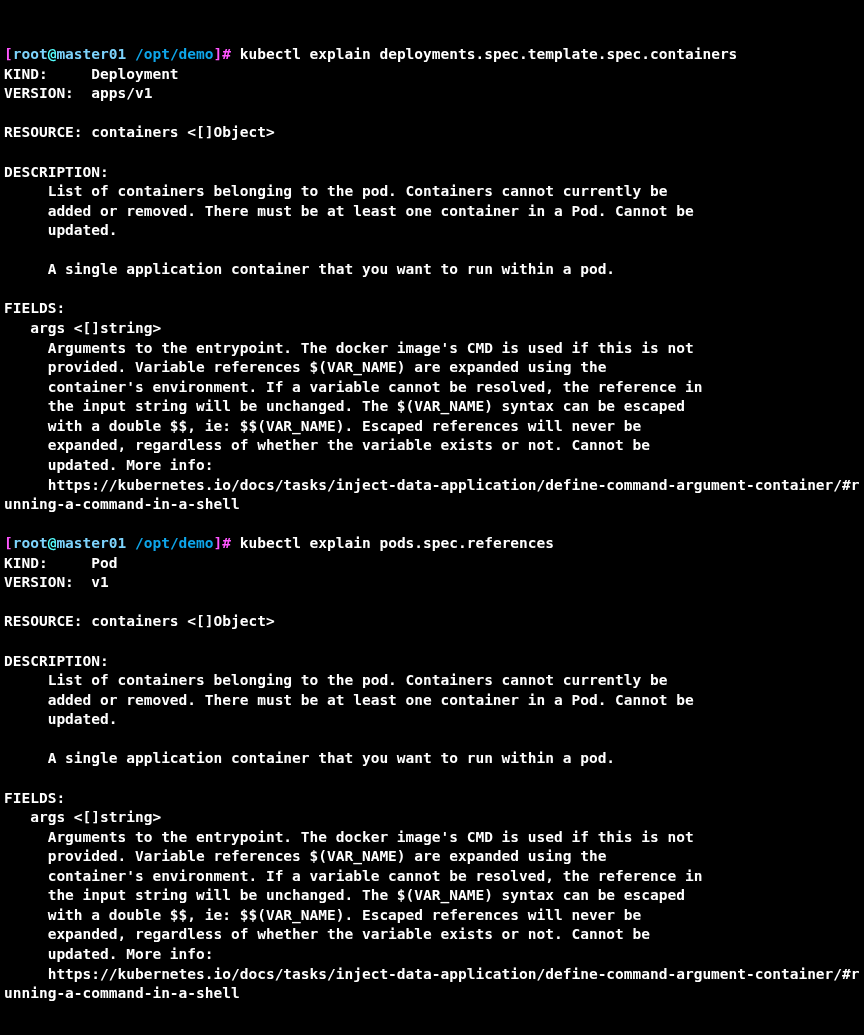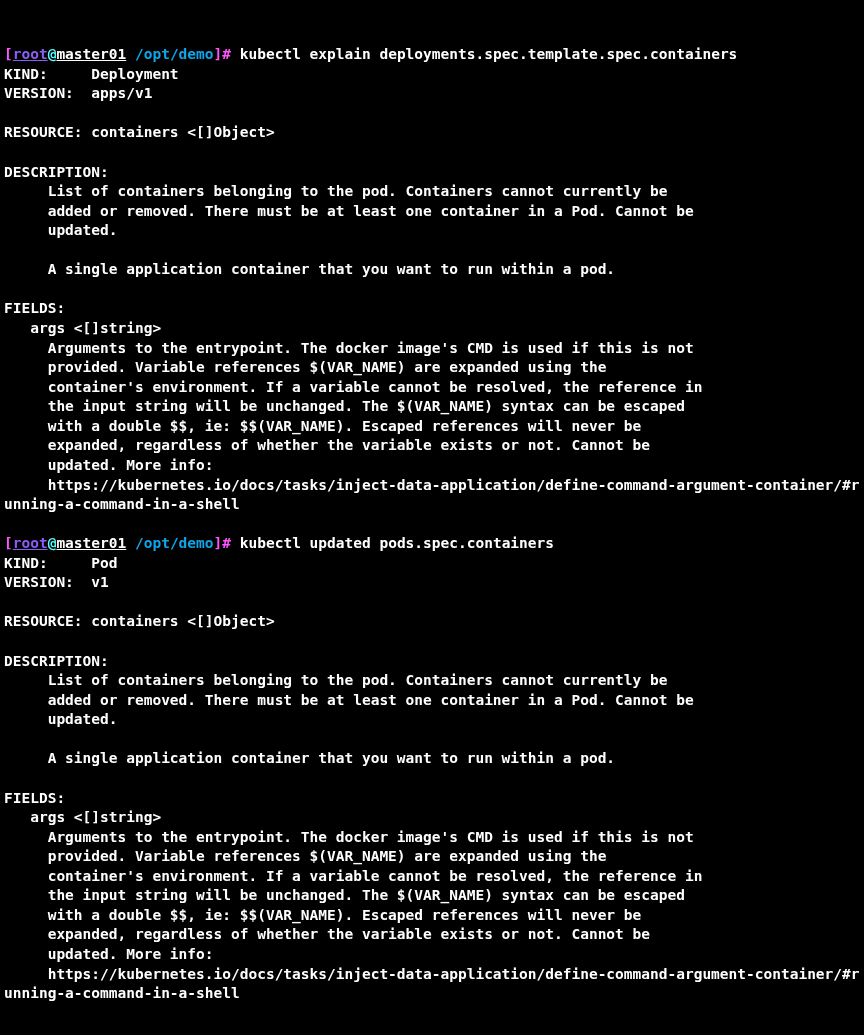--- a/index.html
+++ b/index.html
@@ -10,23 +10,23 @@
     line-height: 1.35;
     margin: 0;
     padding: 6px 4px;
     width: 864px;
     box-sizing: border-box;
     white-space: pre-wrap;
     word-break: break-all;
     font-weight: bold;
   }
   .prompt-open  { color: #ff55ff; }
-  .prompt-user  { color: #8b5cf6; text-decoration: underline; }
+  .prompt-user  { color: #7dd3fc; }
   .prompt-at    { color: #55ffff; }
-  .prompt-host  { color: #ffffff; text-decoration: underline; }
+  .prompt-host  { color: #7dd3fc; }
   .prompt-path  { color: #0ea5e9; }
   .prompt-close { color: #ff55ff; }
   .cmd          { color: #ffffff; text-align: right; }
   .out          { color: #ffffff; display:inline;}
 </style>
 </head>
 <body>
 
 <span class="prompt-open">[</span><span class="prompt-user">root</span><span class="prompt-at">@</span><span class="prompt-host">master01</span> <span class="prompt-path">/opt/demo</span><span class="prompt-close">]#</span> <span class="cmd">kubectl explain deployments.spec.template.spec.containers</span>
 <span class="out">KIND:     Deployment
@@ -45,21 +45,21 @@
    args	&lt;[]string&gt;
      Arguments to the entrypoint. The docker image's CMD is used if this is not
      provided. Variable references $(VAR_NAME) are expanded using the
      container's environment. If a variable cannot be resolved, the reference in
      the input string will be unchanged. The $(VAR_NAME) syntax can be escaped
      with a double $$, ie: $$(VAR_NAME). Escaped references will never be
      expanded, regardless of whether the variable exists or not. Cannot be
      updated. More info:
      https://kubernetes.io/docs/tasks/inject-data-application/define-command-argument-container/#running-a-command-in-a-shell</span>
 
-<span class="prompt-open">[</span><span class="prompt-user">root</span><span class="prompt-at">@</span><span class="prompt-host">master01</span> <span class="prompt-path">/opt/demo</span><span class="prompt-close">]#</span> <span class="cmd">kubectl updated pods.spec.containers</span>
+<span class="prompt-open">[</span><span class="prompt-user">root</span><span class="prompt-at">@</span><span class="prompt-host">master01</span> <span class="prompt-path">/opt/demo</span><span class="prompt-close">]#</span> <span class="cmd">kubectl explain pods.spec.references</span>
 <span class="out">KIND:     Pod
 VERSION:  v1
 
 RESOURCE: containers &lt;[]Object&gt;
 
 DESCRIPTION:
      List of containers belonging to the pod. Containers cannot currently be
      added or removed. There must be at least one container in a Pod. Cannot be
      updated.
 

